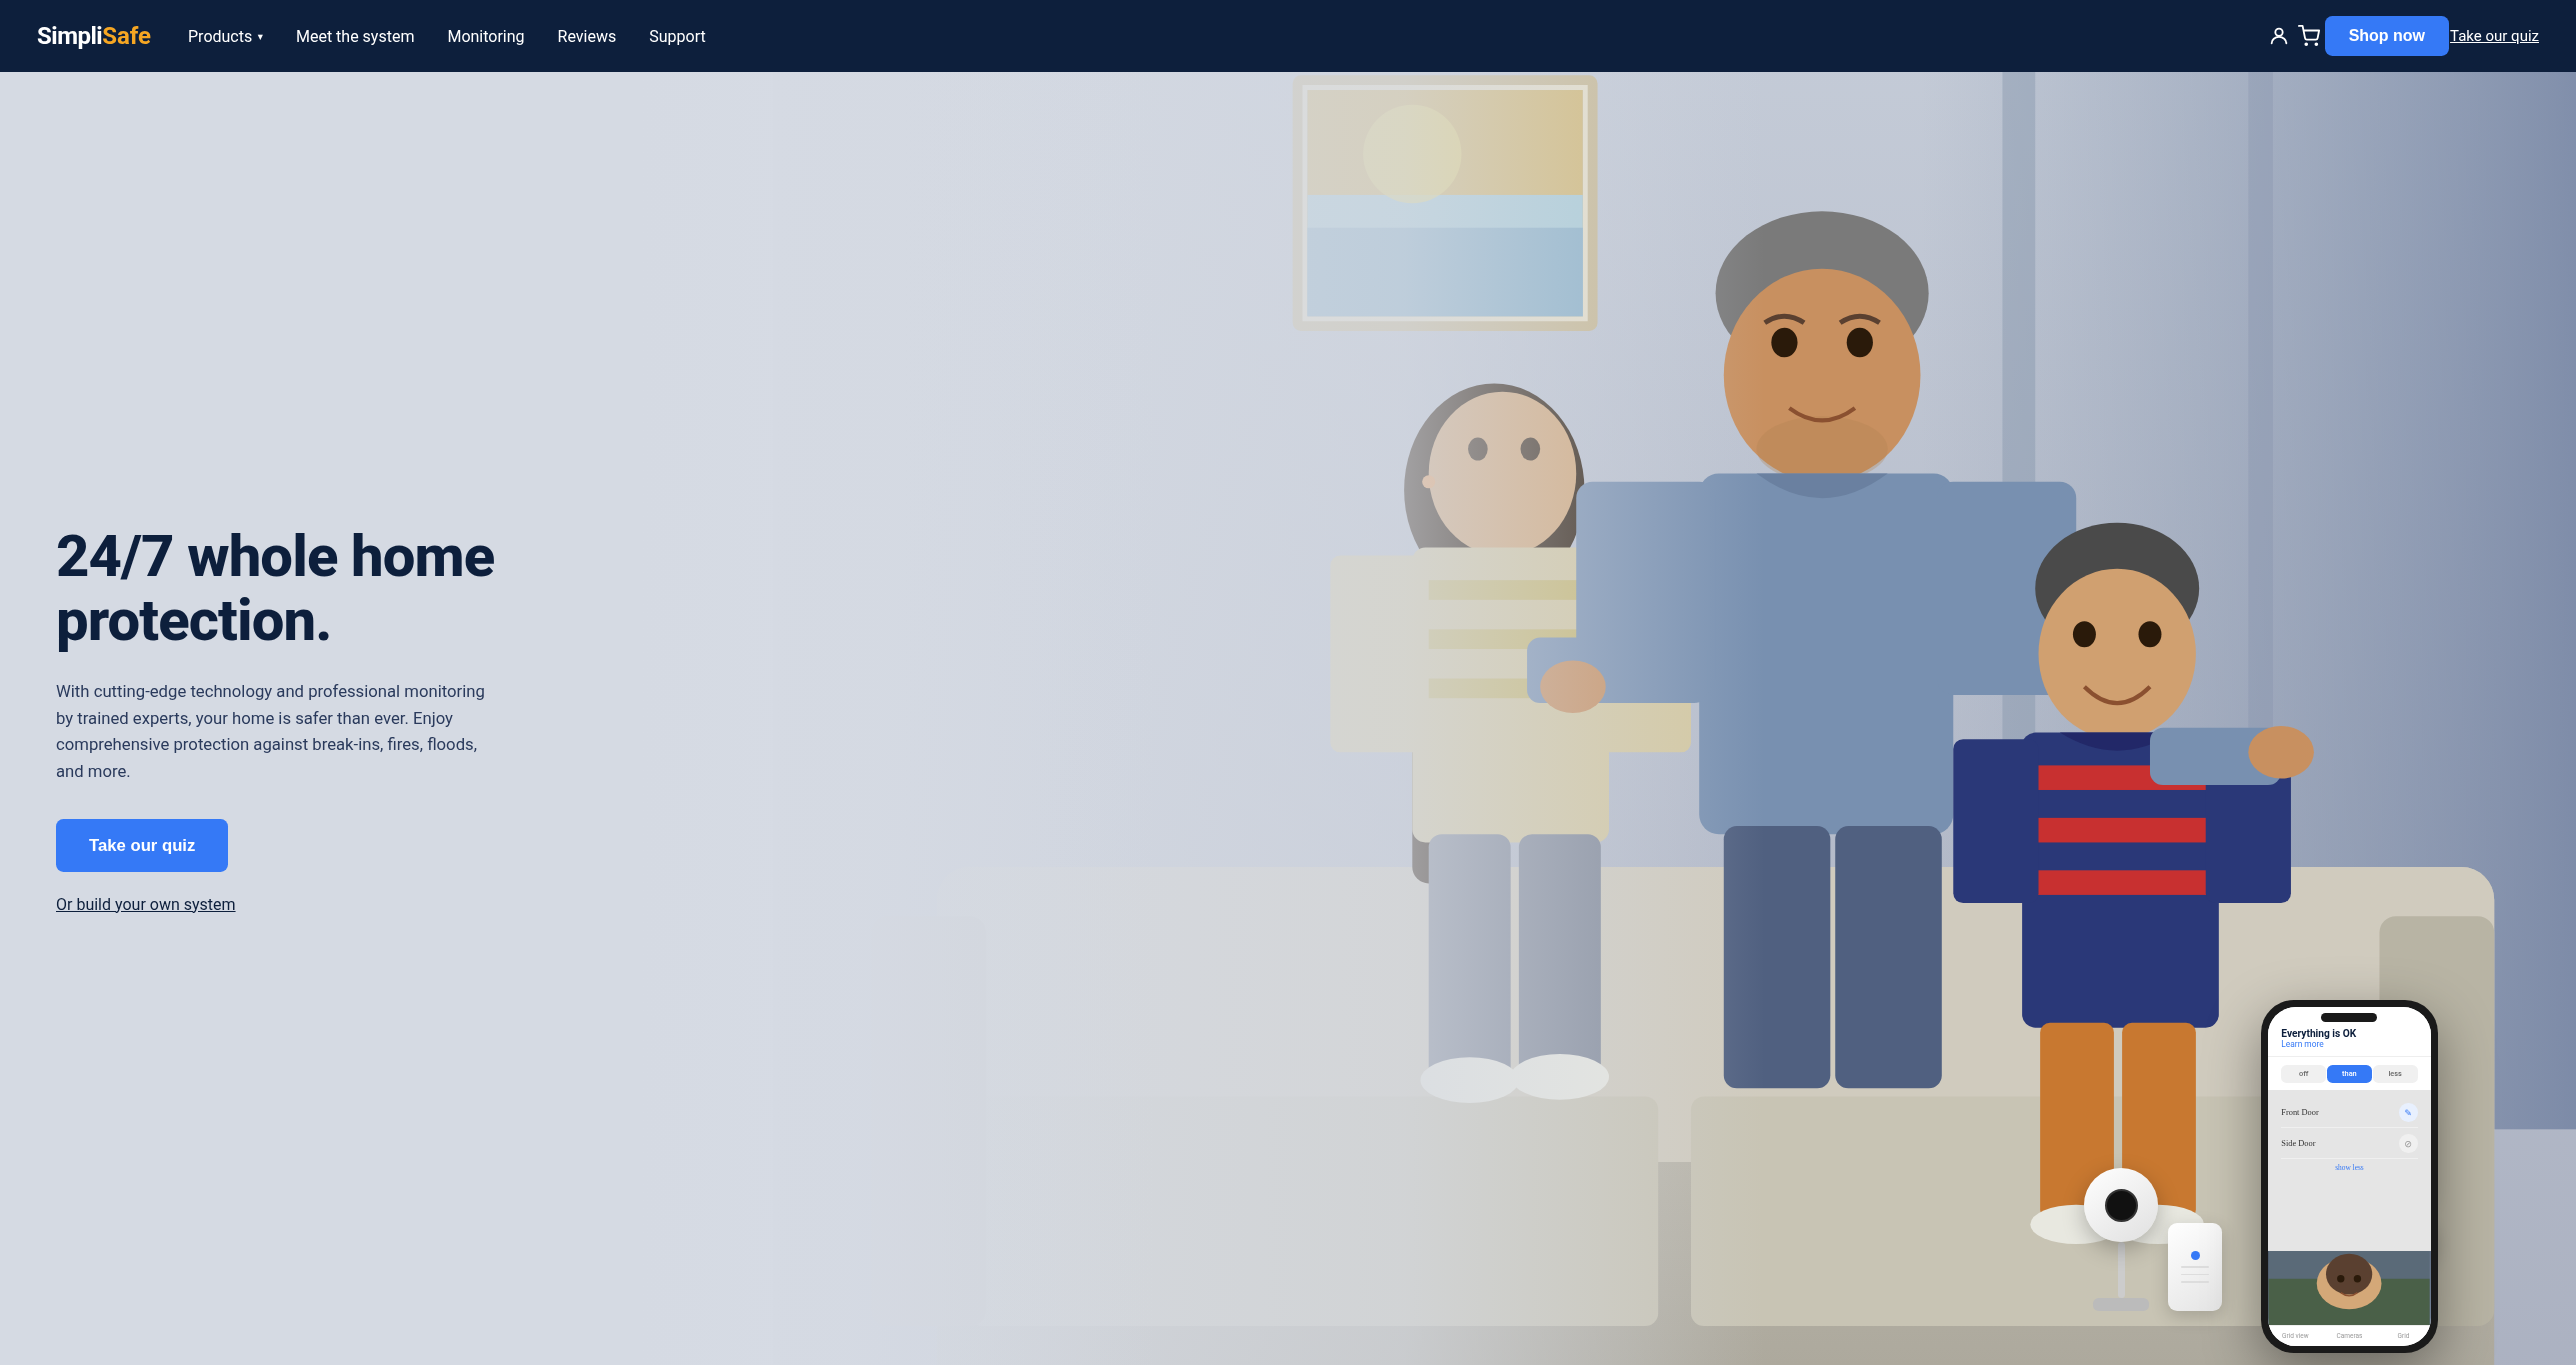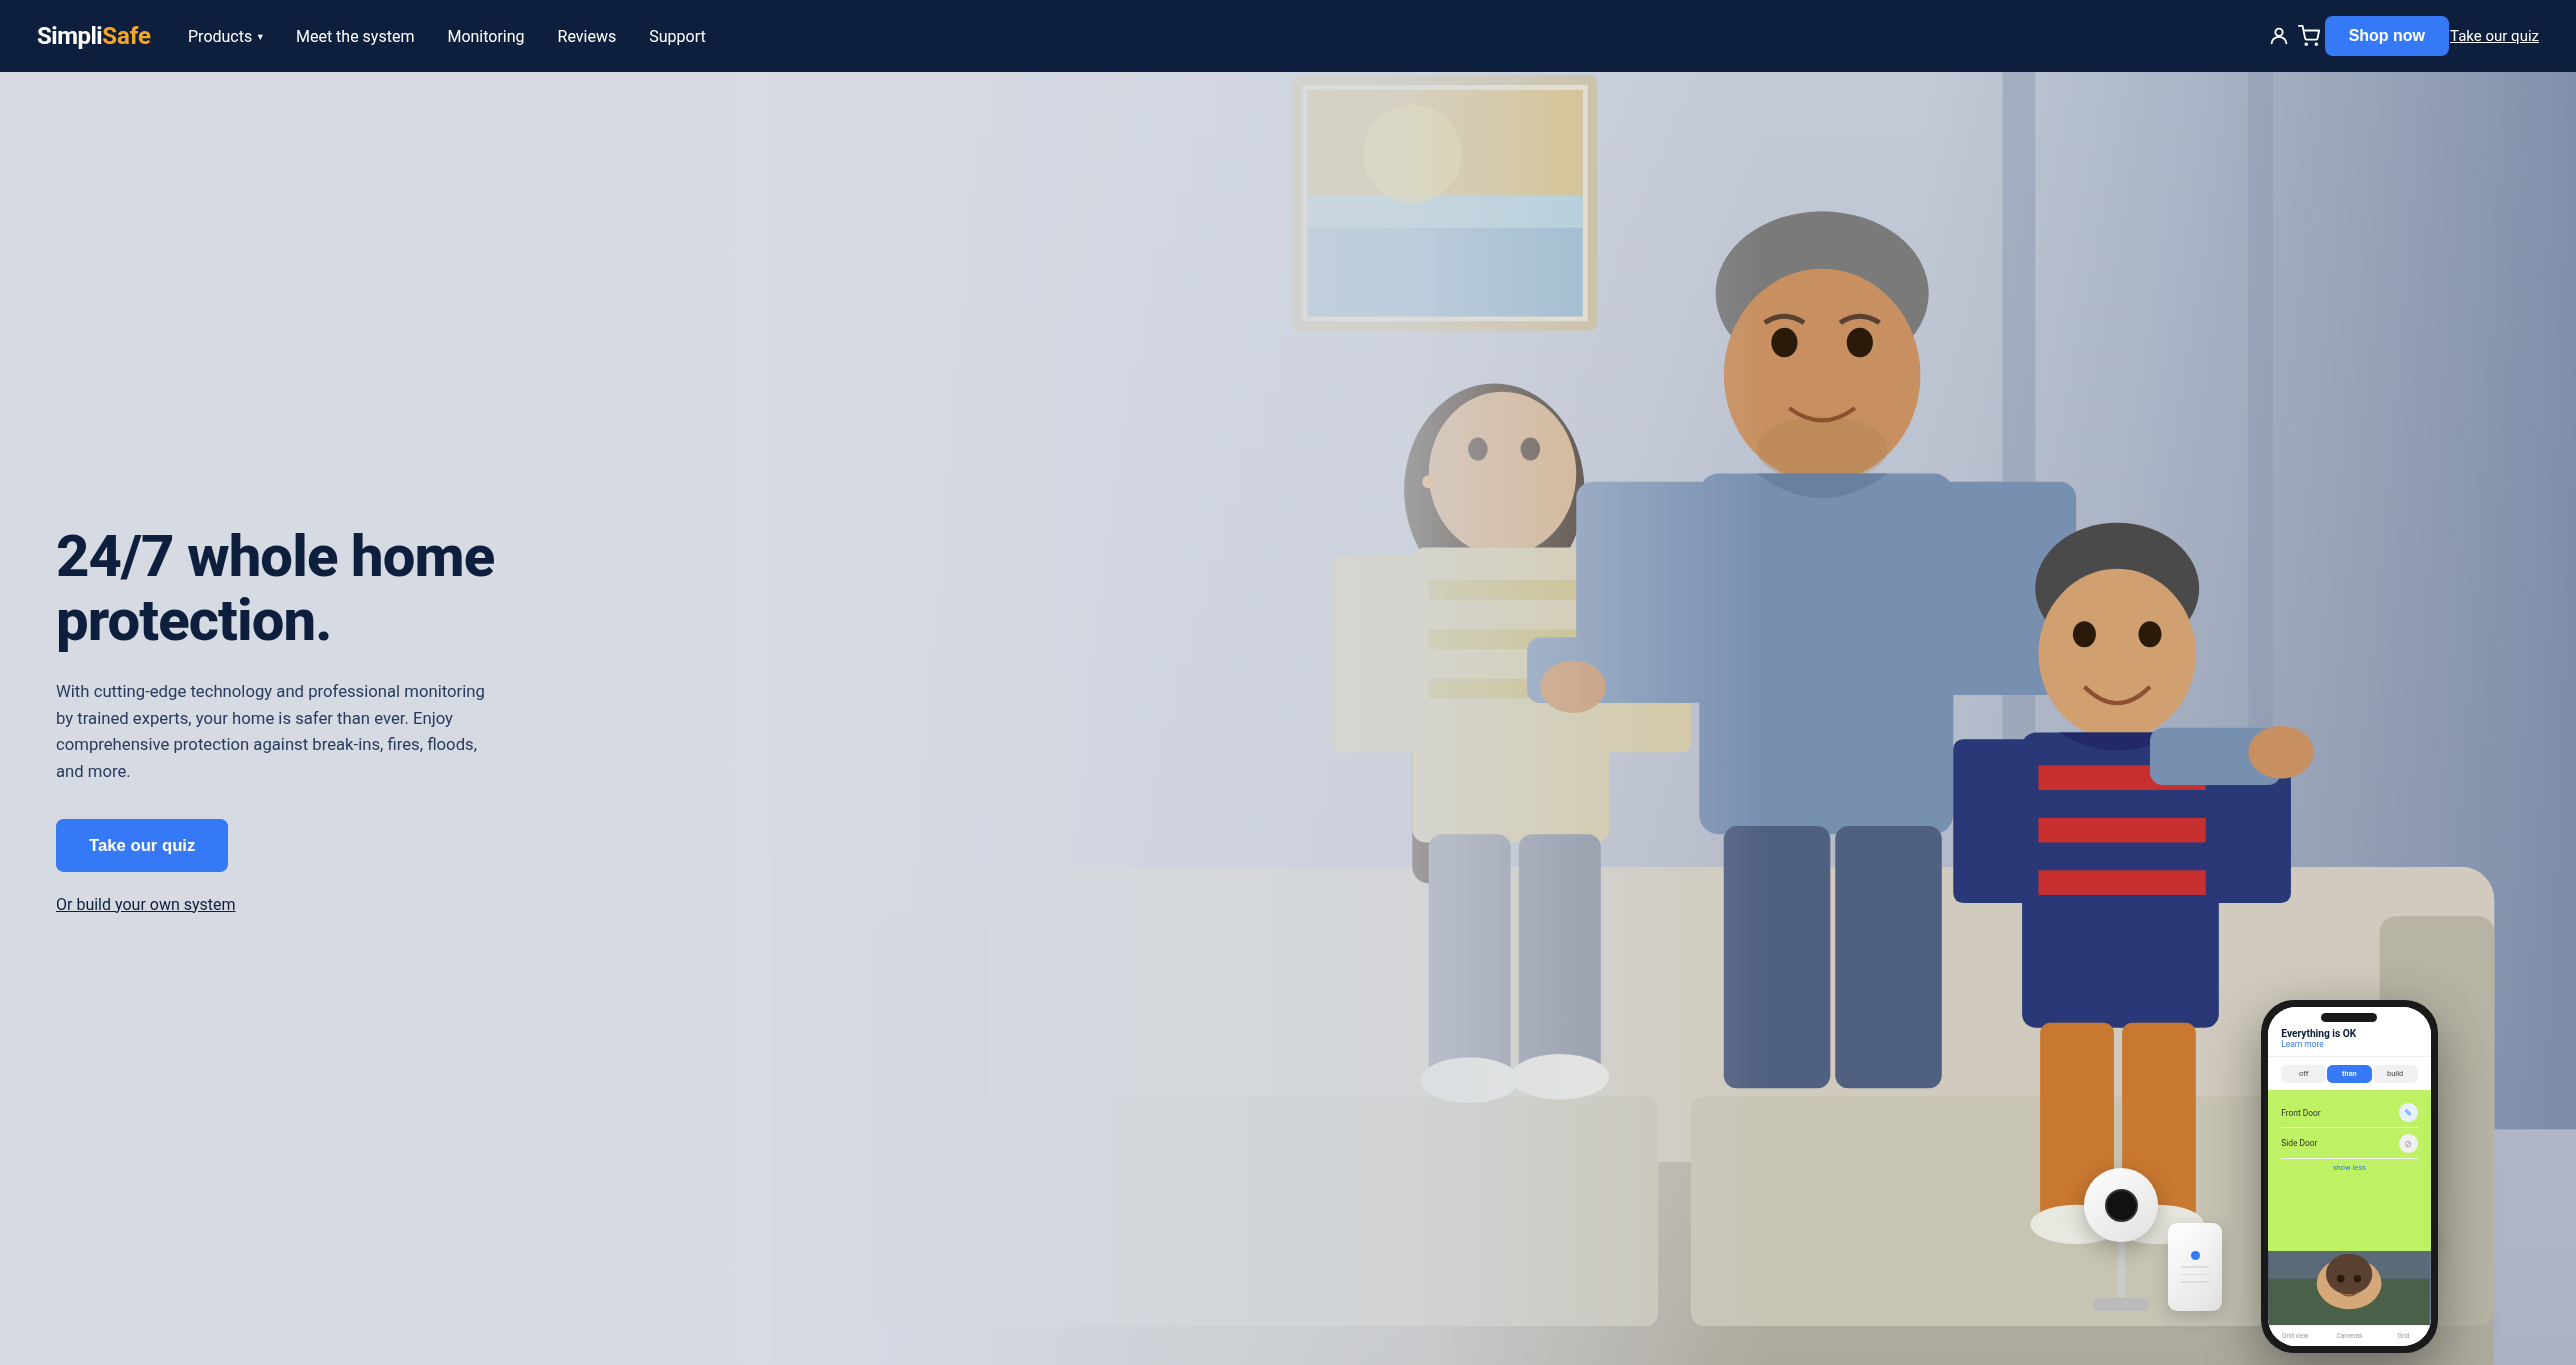--- a/index.html
+++ b/index.html
@@ -222,22 +222,23 @@
     .mode-btn.active {
       background: #3579f6;
       color: white;
     }
     .mode-btn.inactive {
       background: #f0f0f0;
       color: #666;
     }
     .phone-door-list {
       padding: 7.4px 13px;
-      background: #bef264;
+      background: #e5e5e5;
       flex: 1;
+      font-family: Liberation Serif, serif;
     }
     .door-item {
       display: flex;
       justify-content: space-between;
       align-items: center;
       padding: 5.6px 0;
       border-bottom: 0.9px solid #f0f0f0;
       font-size: 8.4px;
       color: #333;
     }
@@ -514,21 +515,21 @@
         <div style="background:#fff;text-align:center;padding:5.6px 0 1.9px;">
           <div style="width:56px;height:9.3px;background:#1a1a1a;border-radius:9.3px;margin:0 auto;"></div>
         </div>
         <div class="phone-app-header">
           <div class="phone-app-title">Everything is OK</div>
           <div class="phone-app-sub">Learn more</div>
         </div>
         <div class="phone-mode-selector">
           <div class="mode-btn inactive">off</div>
           <div class="mode-btn active">than</div>
-          <div class="mode-btn inactive">build</div>
+          <div class="mode-btn inactive">less</div>
         </div>
         <div class="phone-door-list">
           <div class="door-item">
             <span>Front Door</span>
             <div class="door-status locked">✎</div>
           </div>
           <div class="door-item">
             <span>Side Door</span>
             <div class="door-status unlocked">⊘</div>
           </div>

